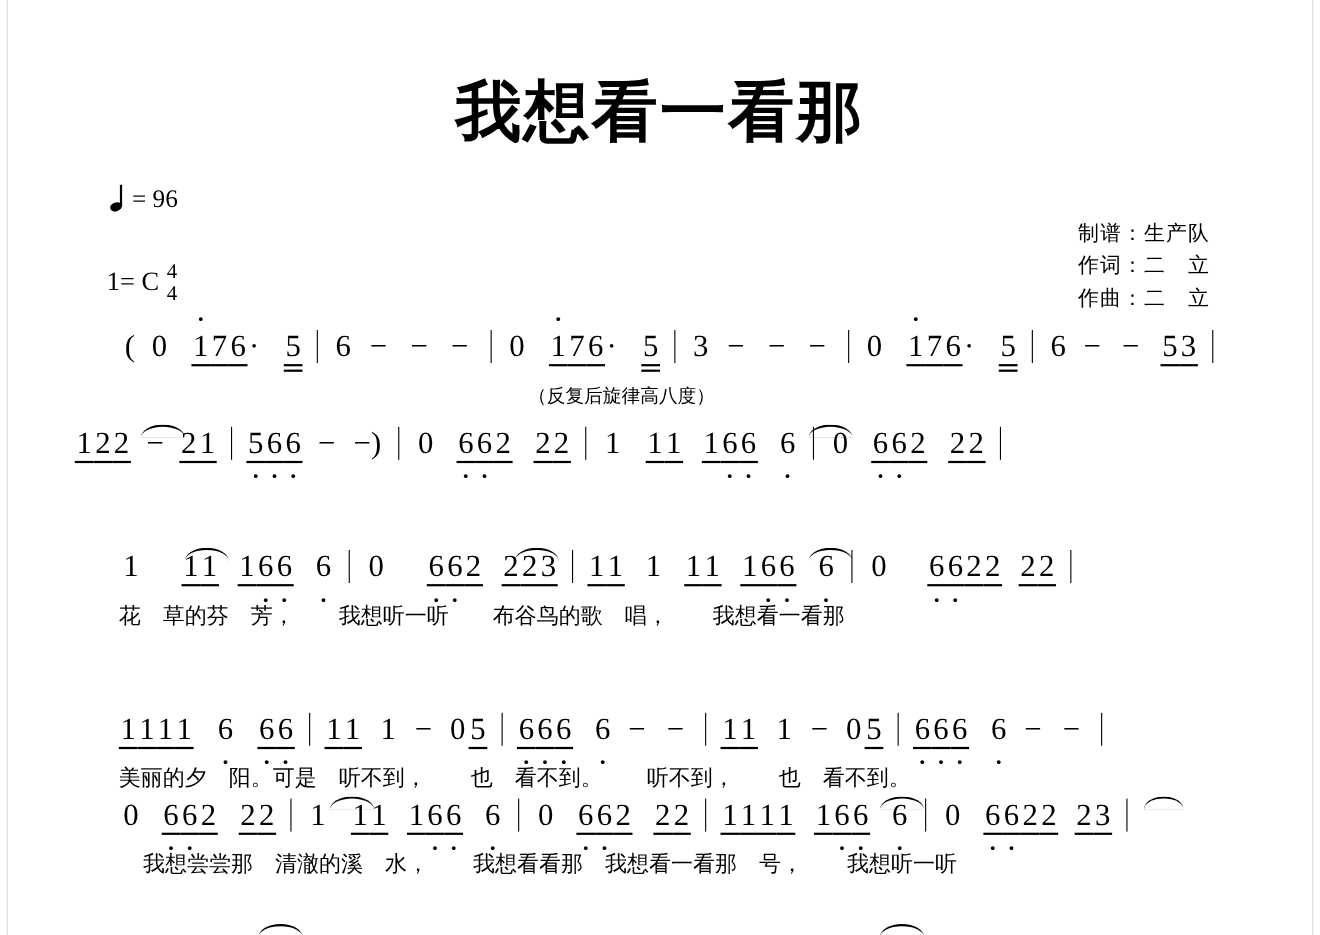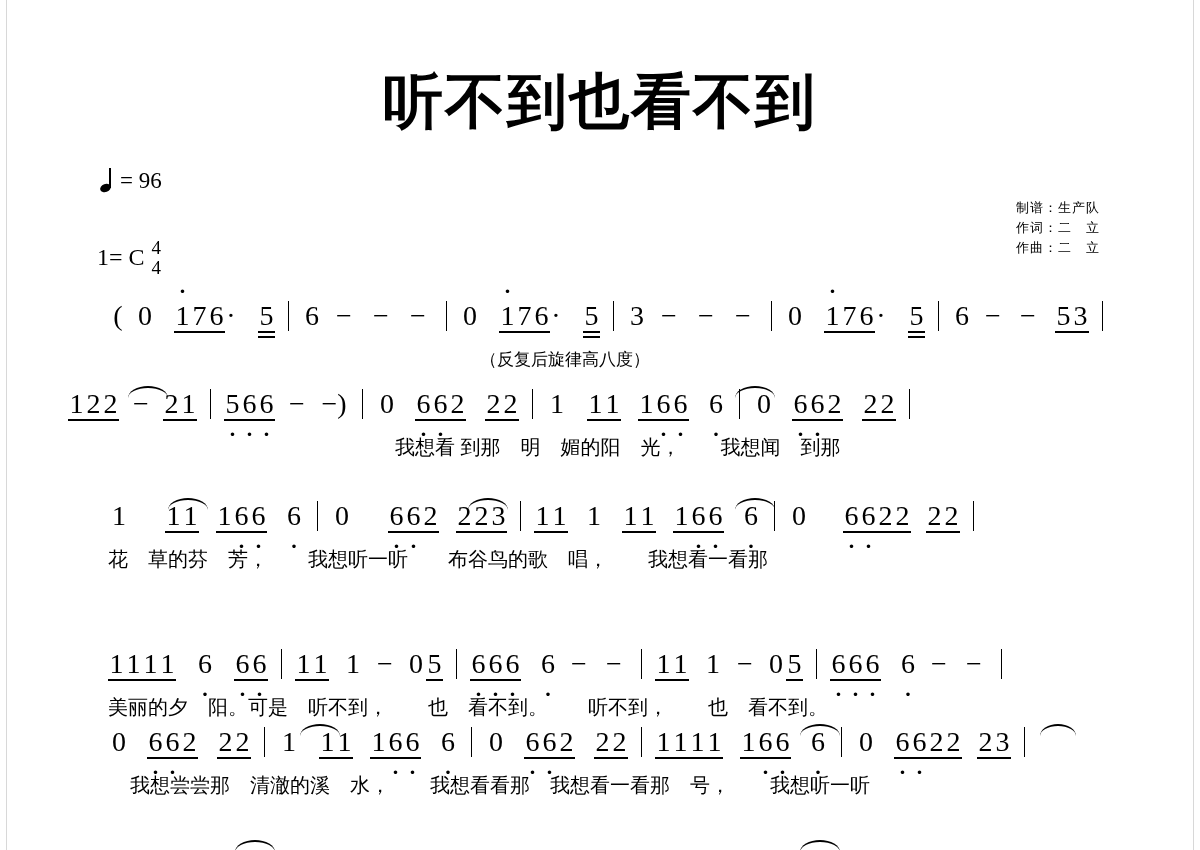--- a/index.html
+++ b/index.html
@@ -97,21 +97,21 @@
     align-items: center;
     font-size: 19px;
     line-height: 1.05;
   }
   .credits {
     position: absolute;
     right: 100px;
     top: 198px;
     text-align: right;
     font-family: "Liberation Sans", sans-serif;
-    font-size: 13px;
+    font-size: 19px;
     line-height: 1.55;
     letter-spacing: 1px;
   }
 
   
   .system {
     position: absolute;
     left: 0;
     width: 1200px;
   }
@@ -206,21 +206,21 @@
     white-space: nowrap;
   }
 </style>
 </head>
 <body>
 
 <div class="page">
   <div class="border-l"></div>
   <div class="border-r"></div>
 
-  <div class="title">听不到也看不到</div>
+  <div class="title">我想看一看那</div>
 
   <div class="tempo">
     <span class="noteicon">
       <span class="head"></span>
         <span class="stem"></span>
     </span>
     <span>= 96</span>
   </div>
 
   <div class="keysig">
@@ -292,21 +292,20 @@
       <span class="slur" style="left:735px; top:-2px; width:40px;"></span>
       <span class="note beam1" style="width:17px;margin-left:12px;">1</span><span class="note beam1" style="width:17px;">1</span>
       <span class="note beam1" style="width:17px;margin-left:10px;">1</span><span class="note beam1 dotlow" style="width:17px;">6</span><span class="note beam1 dotlow" style="width:17px;">6</span>
       <span class="note dotlow" style="width:20px;margin-left:10px;">6</span>
       <span class="bar"></span>
       <span class="note" style="width:22px;">0</span>
       <span class="note beam1 dotlow" style="width:17px;margin-left:10px;">6</span><span class="note beam1 dotlow" style="width:17px;">6</span><span class="note beam1" style="width:17px;">2</span>
       <span class="note beam1" style="width:17px;margin-left:12px;">2</span><span class="note beam1" style="width:17px;">2</span>
       <span class="bar"></span>
     </div>
-    <div class="lyrics" style="padding-left:395px;">我想看 到那　明　媚的阳　光，　　我想闻　到那</div>
   </div>
 
   <div class="system" style="top:500px;">
     <div class="notes">
       <span class="note" style="width:22px;">1</span>
       <span class="slur" style="left:168px; top:-2px; width:40px;"></span>
       <span class="note beam1" style="width:17px;margin-left:28px;">1</span><span class="note beam1" style="width:17px;">1</span>
       <span class="note beam1" style="width:17px;margin-left:10px;">1</span><span class="note beam1 dotlow" style="width:17px;">6</span><span class="note beam1 dotlow" style="width:17px;">6</span>
       <span class="note dotlow" style="width:20px;margin-left:10px;">6</span>
       <span class="bar"></span>

